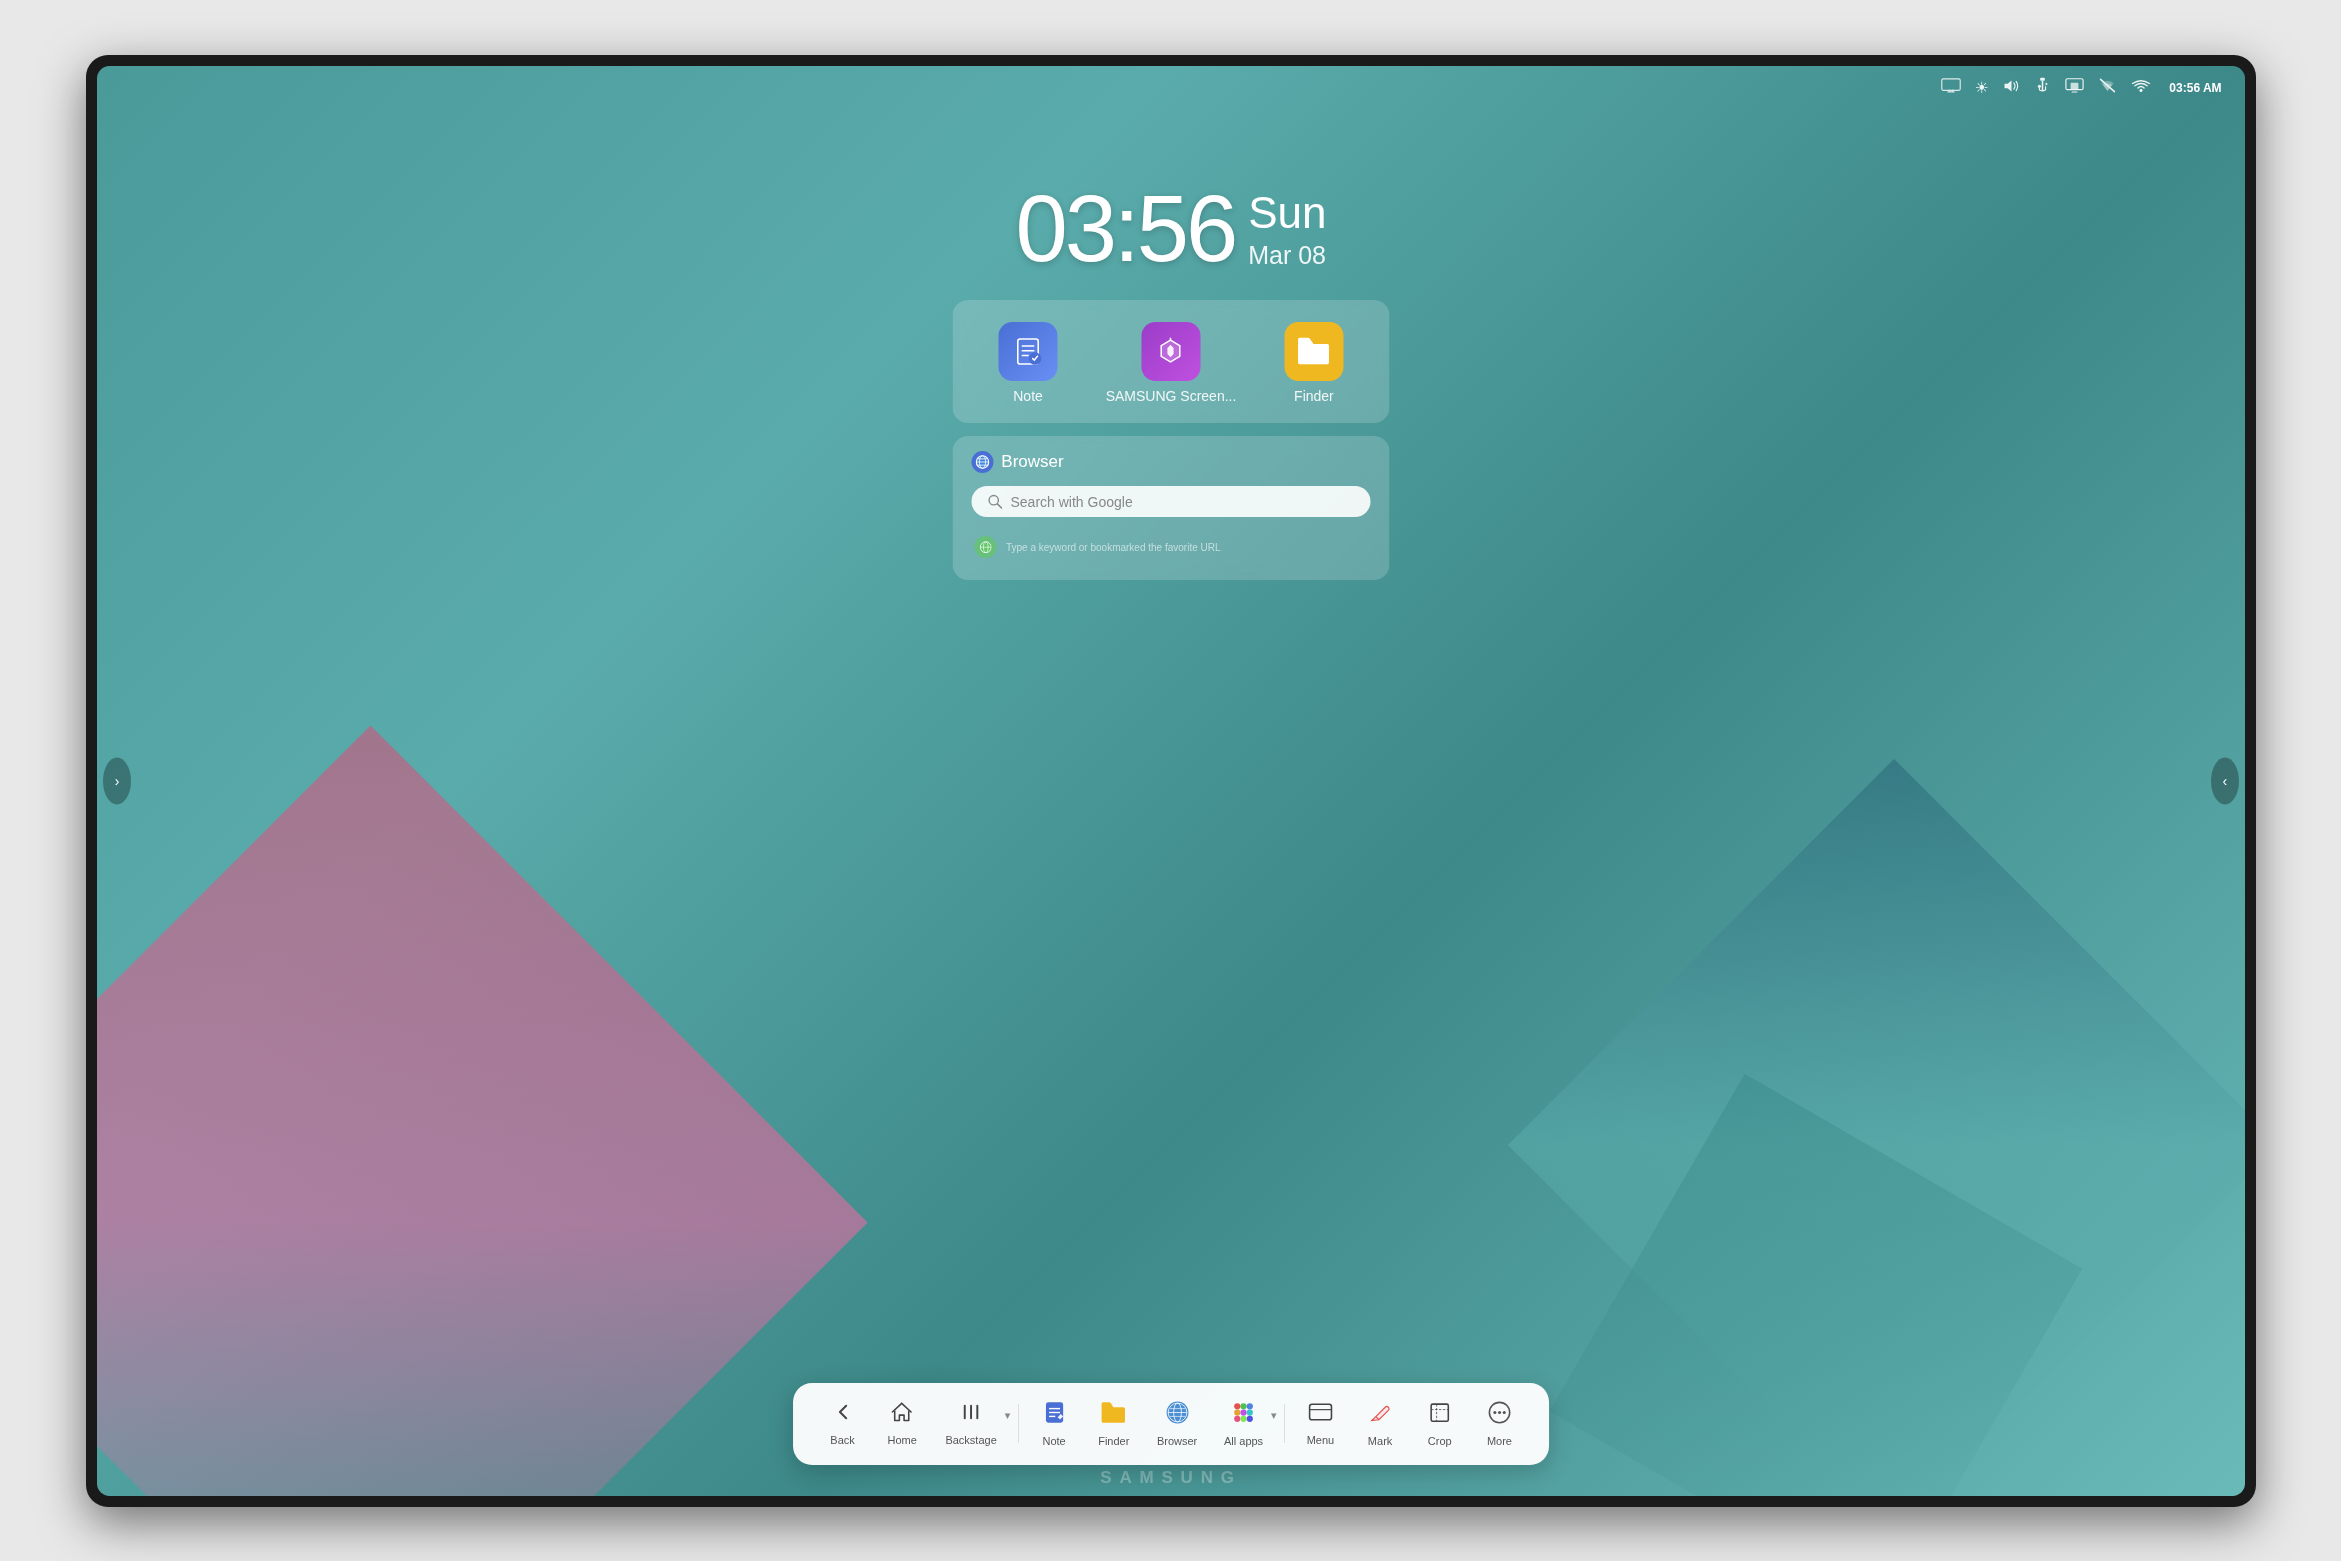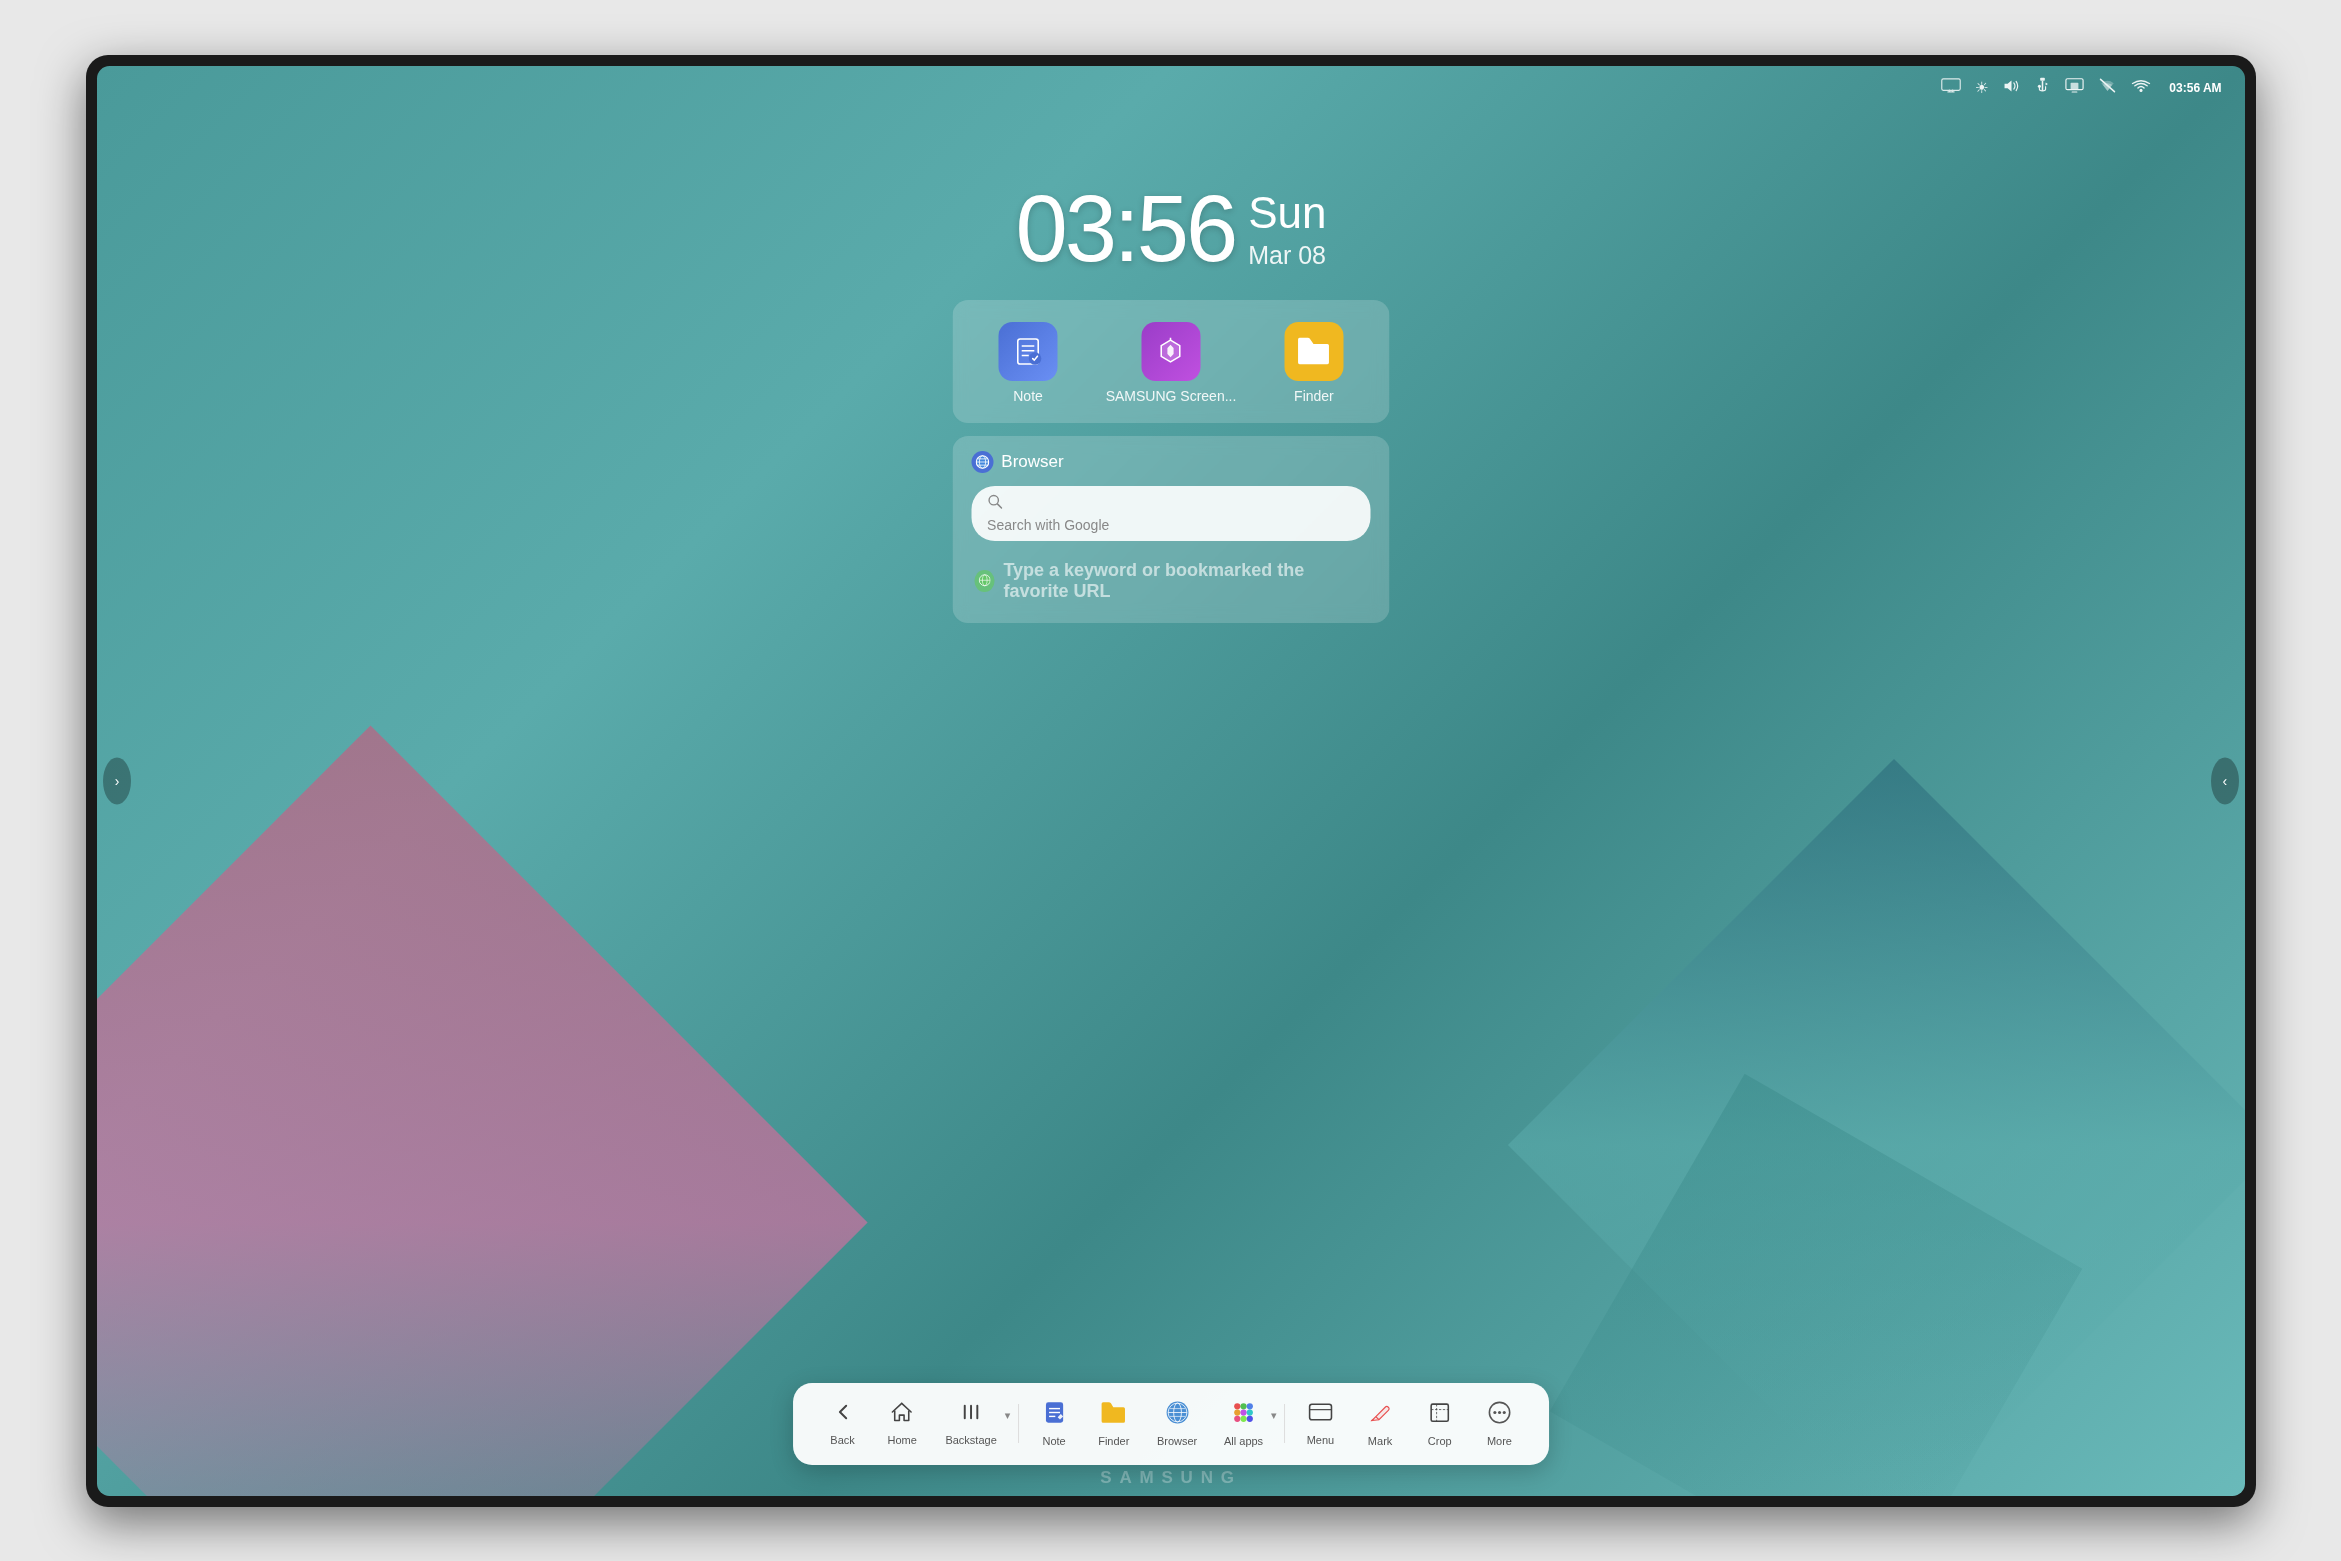--- a/index.html
+++ b/index.html
@@ -223,24 +223,23 @@
     .card-header-title {
       color: white;
       font-size: 17px;
       font-weight: 500;
     }
     .search-bar {
       background: rgba(255,255,255,0.9);
       border-radius: 23.4px;
       padding: 7.8px 15.6px;
       display: flex;
-      align-items: flex-start;
+      align-items: flex-end;
       gap: 7.8px;
       margin-bottom: 12.5px;
-      flex-direction: column;
     }
     .search-bar-text {
       color: #888;
       font-size: 14px;
     }
     .browser-links {
       display: flex;
       align-items: center;
       gap: 9.4px;
       padding: 6.2px 3.1px;
@@ -251,22 +250,21 @@
       background: rgba(100,200,100,0.7);
       border-radius: 50%;
       display: flex;
       align-items: center;
       justify-content: center;
       font-size: 11px;
       color: white;
     }
     .browser-link-text {
       color: rgba(255,255,255,0.6);
-      font-size: 18px;
-      font-weight: bold;
+      font-size: 10px;
     }
 
     
     .cloud-card {
       background: rgba(255,255,255,0.18);
       backdrop-filter: blur(7.8px);
       border-radius: 15.6px;
       padding: 15.6px 19px;
       min-height: 125px;
     }

